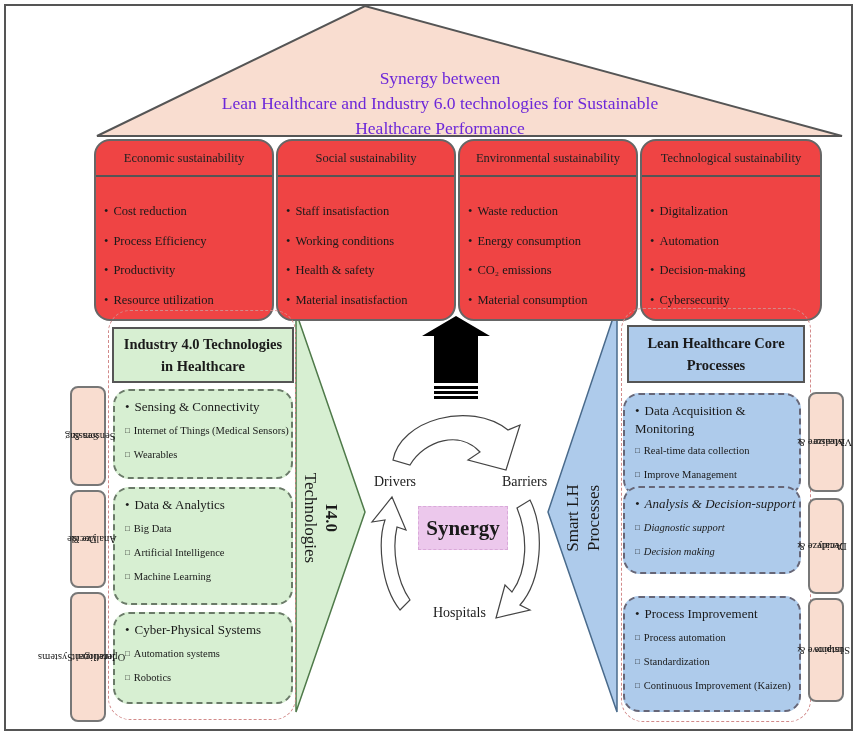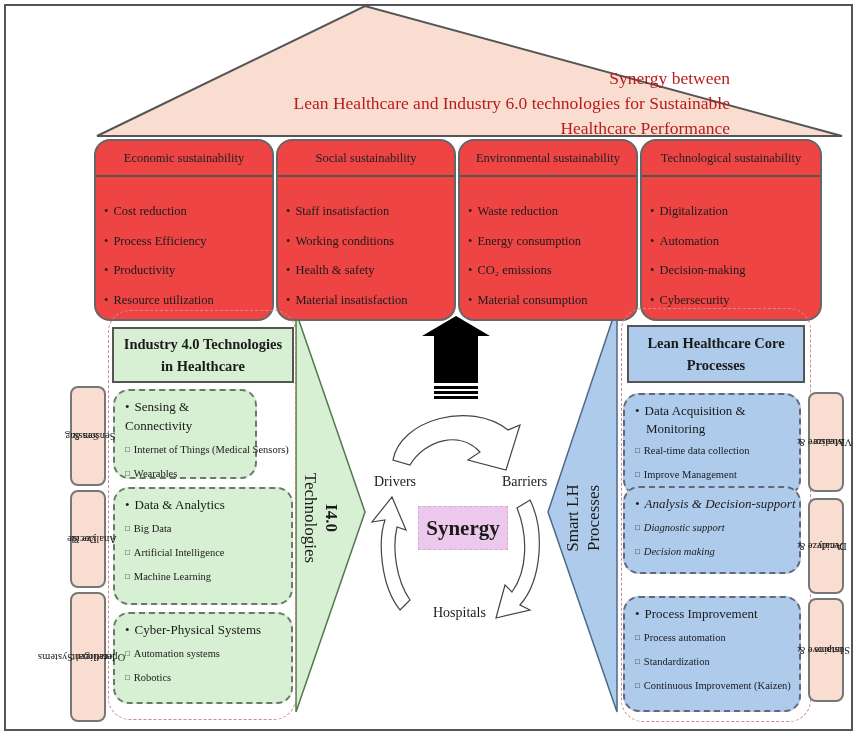--- a/index.html
+++ b/index.html
@@ -2,21 +2,21 @@
 <html><head>
 <meta charset="utf-8">
 <style>
   html, body { margin:0; padding:0; background:#ffffff; }
   body { width:860px; height:736px; position:relative; overflow:hidden;
          font-family:"Liberation Serif","DejaVu Serif",serif; color:#1a1a1a; }
   .abs { position:absolute; }
   #frame { left:4px; top:4px; width:849px; height:727px; border:2px solid #555; box-sizing:border-box; }
   svg.layer { position:absolute; left:0; top:0; }
 
-  .roof-title { left:150px; top:66px; width:580px; text-align:right; font-size:17.5px; line-height:25px; color:#b91c1c; }
+  .roof-title { left:150px; top:66px; width:580px; text-align:center; font-size:17.5px; line-height:25px; color:#6d28d9; }
 
   .pillar { top:139px; height:182px; background:#ef4444; border:2px solid #666;
             border-radius:16px; box-sizing:border-box; overflow:hidden; }
   .pillar-head { height:34px; border-bottom:2px solid #555; text-align:center; font-size:12.5px; line-height:34px; color:#222; }
   .pillar ul { list-style:none; margin:0; padding:20px 0 0 8px; }
   .pillar li { font-size:12.5px; line-height:29.5px; white-space:nowrap; color:#1a1a1a; }
   .pillar li::before { content:"\2022"; margin-right:5px; }
 
   .outer-dash { border:1.5px dashed #d28a8a; border-radius:22px; box-sizing:border-box; }
 
@@ -113,21 +113,21 @@
 </div>
 
 <div class="abs outer-dash" style="left:108px;top:310px;width:188px;height:410px;"></div>
 <div class="abs title-box green" style="left:112px;top:327px;width:182px;height:56px;">
   <div>
     <div>Industry 4.0 Technologies</div>
     <div>in Healthcare</div>
   </div>
 </div>
 
-<div class="abs group green" style="left:113px;top:389px;width:144px;height:90px;border-color:#6a7a68;">
+<div class="abs group green" style="left:113px;top:389px;width:180px;height:90px;border-color:#6a7a68;">
   <div class="g-head">Sensing &amp; Connectivity</div>
   <div class="g-item">Internet of Things (Medical Sensors)</div>
   <div class="g-item">Wearables</div>
 </div>
 <div class="abs group green" style="left:113px;top:487px;width:180px;height:118px;border-color:#6a7a68;">
   <div class="g-head">Data &amp; Analytics</div>
   <div class="g-item">Big Data</div>
   <div class="g-item">Artificial Intelligence</div>
   <div class="g-item">Machine Learning</div>
 </div>
@@ -164,21 +164,21 @@
 <div class="abs outer-dash" style="left:621px;top:308px;width:190px;height:414px;"></div>
 <div class="abs title-box blue" style="left:627px;top:325px;width:178px;height:58px;">
   <div>
     <div>Lean Healthcare Core</div>
     <div>Processes</div>
   </div>
 </div>
 
 <div class="abs group blue" style="left:623px;top:393px;width:178px;height:103px;">
   <div class="g-head"><span>Data Acquisition &amp;</span></div>
-  <div style="font-size:13px;line-height:17px;margin-top:-3px;margin-bottom:2px;margin-left:11px;">Monitoring</div>
+  <div style="font-size:13px;line-height:17px;margin-top:-3px;margin-bottom:2px;">Monitoring</div>
   <div class="g-item">Real-time data collection</div>
   <div class="g-item">Improve Management</div>
 </div>
 <div class="abs group blue" style="left:623px;top:486px;width:178px;height:88px;font-style:italic;">
   <div class="g-head">Analysis &amp; Decision-support</div>
   <div class="g-item">Diagnostic support</div>
   <div class="g-item">Decision making</div>
 </div>
 <div class="abs group blue" style="left:623px;top:596px;width:178px;height:116px;">
   <div class="g-head">Process Improvement</div>

